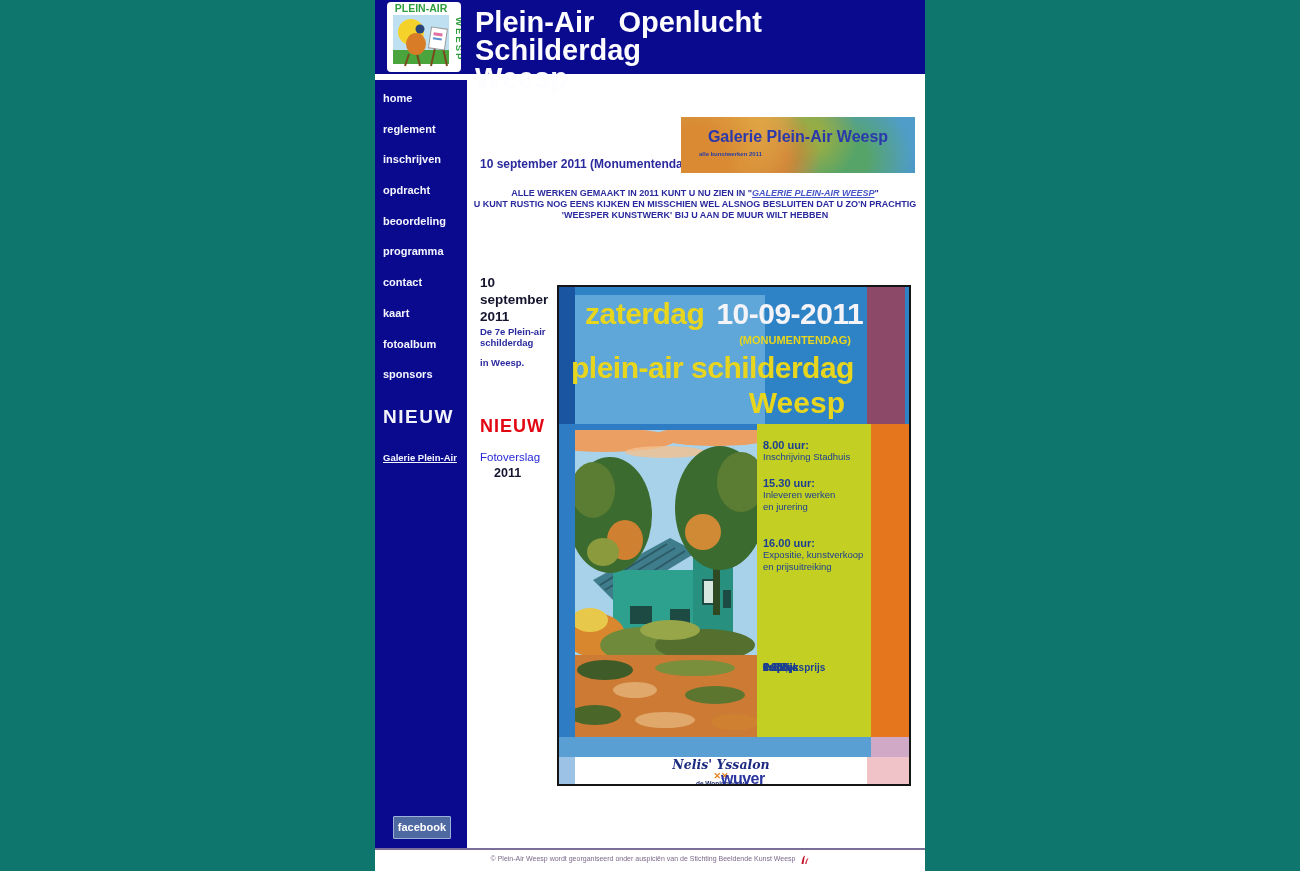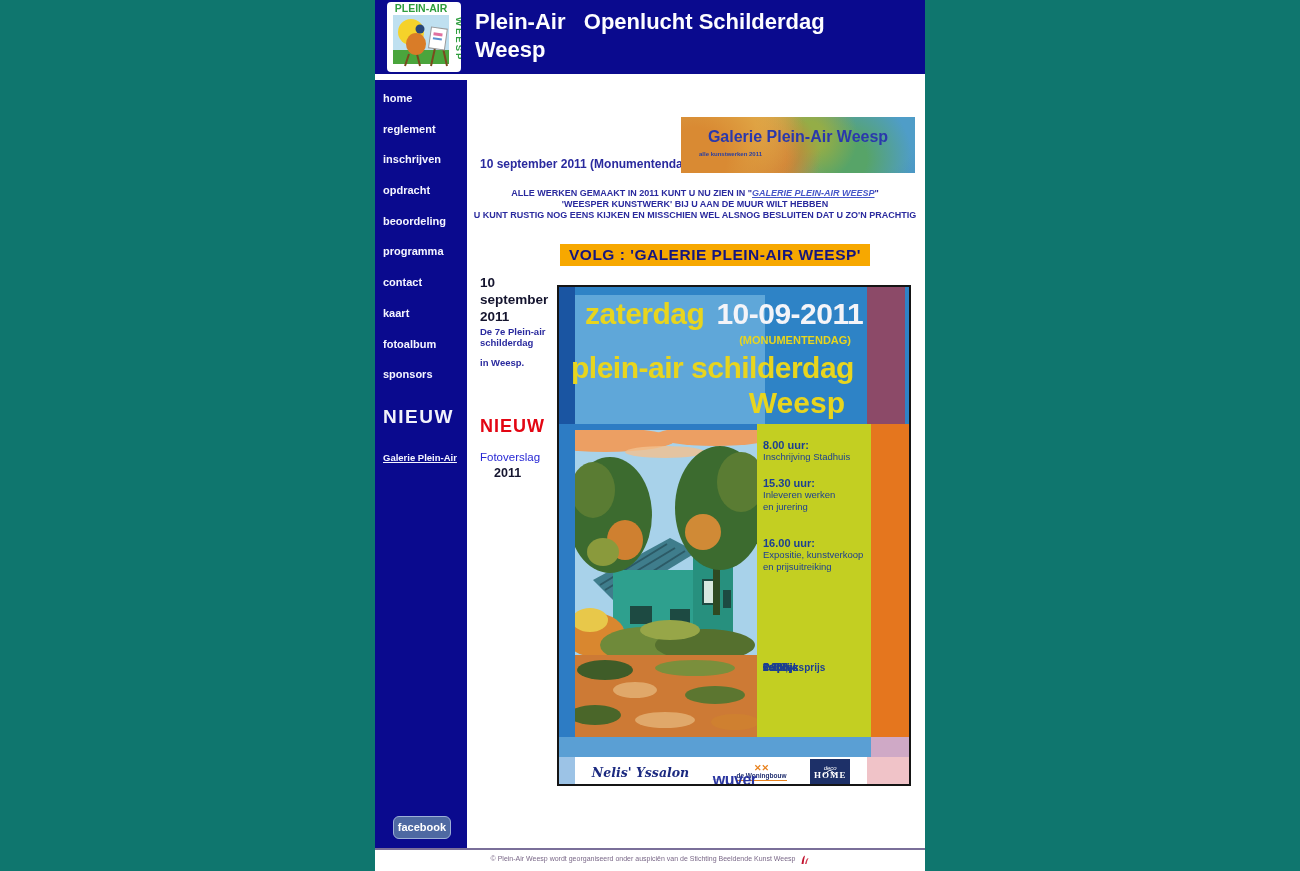--- a/index.html
+++ b/index.html
@@ -3,29 +3,29 @@
 <meta charset="utf-8">
 <style>
   * { margin:0; padding:0; box-sizing:border-box; }
   body { font-family:"Liberation Sans", sans-serif; }
   .page { position:relative; width:1300px; height:871px; background:#0f766e; overflow:hidden;padding-left:20px; }
   .site { position:absolute; left:375px; top:0; width:550px; height:871px; background:#ffffff; }
 
   
   .header { position:absolute; left:0; top:0; width:550px; height:74px; background:#0a0a8e; }
   .logo { position:absolute; left:12px; top:2px; width:74px; height:70px; background:#fff; border-radius:4px; }
-  .site-title { position:absolute; left:100px; top:8px; color:#fdfdff; font-size:22px; line-height:28px; font-weight:bold; white-space:pre-wrap; }
+  .site-title { position:absolute; left:100px; top:8px; color:#fdfdff; font-size:29px; line-height:28px; font-weight:bold; white-space:pre-wrap; }
 
   
   .sidebar { position:absolute; left:0; top:80px; width:92px; height:768px; background:#0a0a8e; }
   .nav { position:absolute; left:8px; top:12px; list-style:none; }
   .nav li { height:30.7px; color:#f5f5ff; font-size:11px; font-weight:bold; cursor:pointer; }
   .nieuw-side { position:absolute; left:8px; top:326px; color:#f2f2fa; font-size:19px; font-weight:bold; letter-spacing:1.5px; }
   .galerie-side { position:absolute; left:8px; top:372px; color:#f5f5ff; font-size:9.5px; font-weight:bold; text-decoration:underline; cursor:pointer; }
-  .fb-btn { position:absolute; left:18px; top:736px; width:58px; height:23px; background:#4e69a2; border:1px solid #9db0d6; border-radius:6px; color:#fff; font-size:11px; font-weight:bold; text-align:center; line-height:21px; cursor:pointer; }
+  .fb-btn { position:absolute; left:18px; top:736px; width:58px; height:23px; background:#4e69a2; border:1px solid #9db0d6; border-radius:1px; color:#fff; font-size:11px; font-weight:bold; text-align:center; line-height:21px; cursor:pointer; }
 
   
   .heading { position:absolute; left:105px; top:122px; font-size:12.5px; line-height:16px; font-weight:bold; color:#3d3d52; white-space:pre-line; }
   .date-line { position:absolute; left:105px; top:157px; font-size:12px; font-weight:bold; color:#2a2a9e; }
 
   .banner { position:absolute; left:306px; top:117px; width:234px; height:56px; cursor:pointer;
     background:
       radial-gradient(circle at 6% 75%, #d98a33 0 14%, transparent 42%),
       radial-gradient(circle at 22% 25%, #e3b24d 0 13%, transparent 38%),
       radial-gradient(circle at 38% 70%, #cf7f35 0 11%, transparent 34%),
@@ -63,21 +63,21 @@
   .p-t1 { left:12px; top:64px; color:#e8d51e; font-size:30px; font-weight:bold; letter-spacing:-0.5px; }
   .p-t2 { right:64px; top:99px; color:#e8d51e; font-size:30px; font-weight:bold; }
   .p-mid-strip { left:0; top:137px; width:16px; height:313px; background:#2d7cc4; }
   .p-paint-line { left:16px; top:137px; width:182px; height:6px; background:#2d7cc4; }
   .p-paint { left:16px; top:143px; width:182px; height:307px; }
   .p-chart { left:198px; top:137px; width:114px; height:313px; background:#c3cf22; }
   .p-orange { left:312px; top:137px; width:42px; height:313px; background:#e5761e; }
   .p-blueband { left:0; top:450px; width:312px; height:20px; background:#5a9fd4; }
   .p-mauve { left:312px; top:450px; width:42px; height:20px; background:#cfa9c6; }
   .p-spon-left { left:0; top:470px; width:16px; height:31px; background:#9cc3e6; }
-  .p-spon-white { left:16px; top:470px; width:292px; height:31px; background:#fff; display:flex; align-items:center; justify-content:space-around; padding:0 5px; }
+  .p-spon-white { left:16px; top:470px; width:292px; height:31px; background:#fff; display:flex; align-items:center; justify-content:space-around; padding:0 5px;flex-direction:column; }
   .p-spon-pink { left:308px; top:470px; width:46px; height:31px; background:#f0c3c8; }
   .sched-block { left:204px; width:106px; color:#1c3f92; }
   .sched-time { position:static; font-size:11px; font-weight:bold; display:block; }
   .sched-line { position:static; font-size:9.5px; line-height:12px; display:block; }
   .sb0 { top:152px; } .sb1 { top:190px; } .sb2 { top:250px; }
   .prizes { left:204px; top:372px; width:102px; }
   .prize-row { position:static; display:flex; justify-content:space-between; font-size:10px; font-weight:bold; color:#1c3f92; line-height:17px; }
   .prize-amt { white-space:pre; }
   .spon { position:static; }
   .spon-nelis { font-family:"DejaVu Serif", serif; font-style:italic; font-weight:bold; font-size:12.5px; color:#1c2a80; white-space:nowrap; }
@@ -141,25 +141,24 @@
 
     <div class="date-line">10 september 2011 (Monumentendag)</div>
 
     <div class="banner">
       <div class="banner-title">Galerie Plein-Air Weesp</div>
       <div class="banner-sub">alle kunstwerken 2011</div>
     </div>
 
     <div class="notice">
       <div><span>ALLE WERKEN GEMAAKT IN 2011 KUNT U NU ZIEN IN "</span><a>GALERIE PLEIN-AIR WEESP</a><span>"</span></div>
+      <div>U KUNT RUSTIG NOG EENS KIJKEN EN MISSCHIEN WEL ALSNOG BESLUITEN DAT U ZO'N PRACHTIG</div>
       <div>'WEESPER KUNSTWERK' BIJ U AAN DE MUUR WILT HEBBEN</div>
-      <div>U KUNT RUSTIG NOG EENS KIJKEN EN MISSCHIEN WEL ALSNOG BESLUITEN DAT U ZO'N PRACHTIG</div>
-    </div>
-
-    <div class="volg">VOLG : 'GALERIE PLEIN-AIR WEESP'</div>
+    </div>
+
 
     <div class="aside">
       <div class="aside-date">10
 september
 2011</div>
       <div class="aside-l1">De 7e Plein-air
 schilderdag</div>
       <div class="aside-l2">in Weesp.</div>
       <div class="aside-nieuw">NIEUW</div>
       <a class="aside-foto">Fotoverslag</a>

